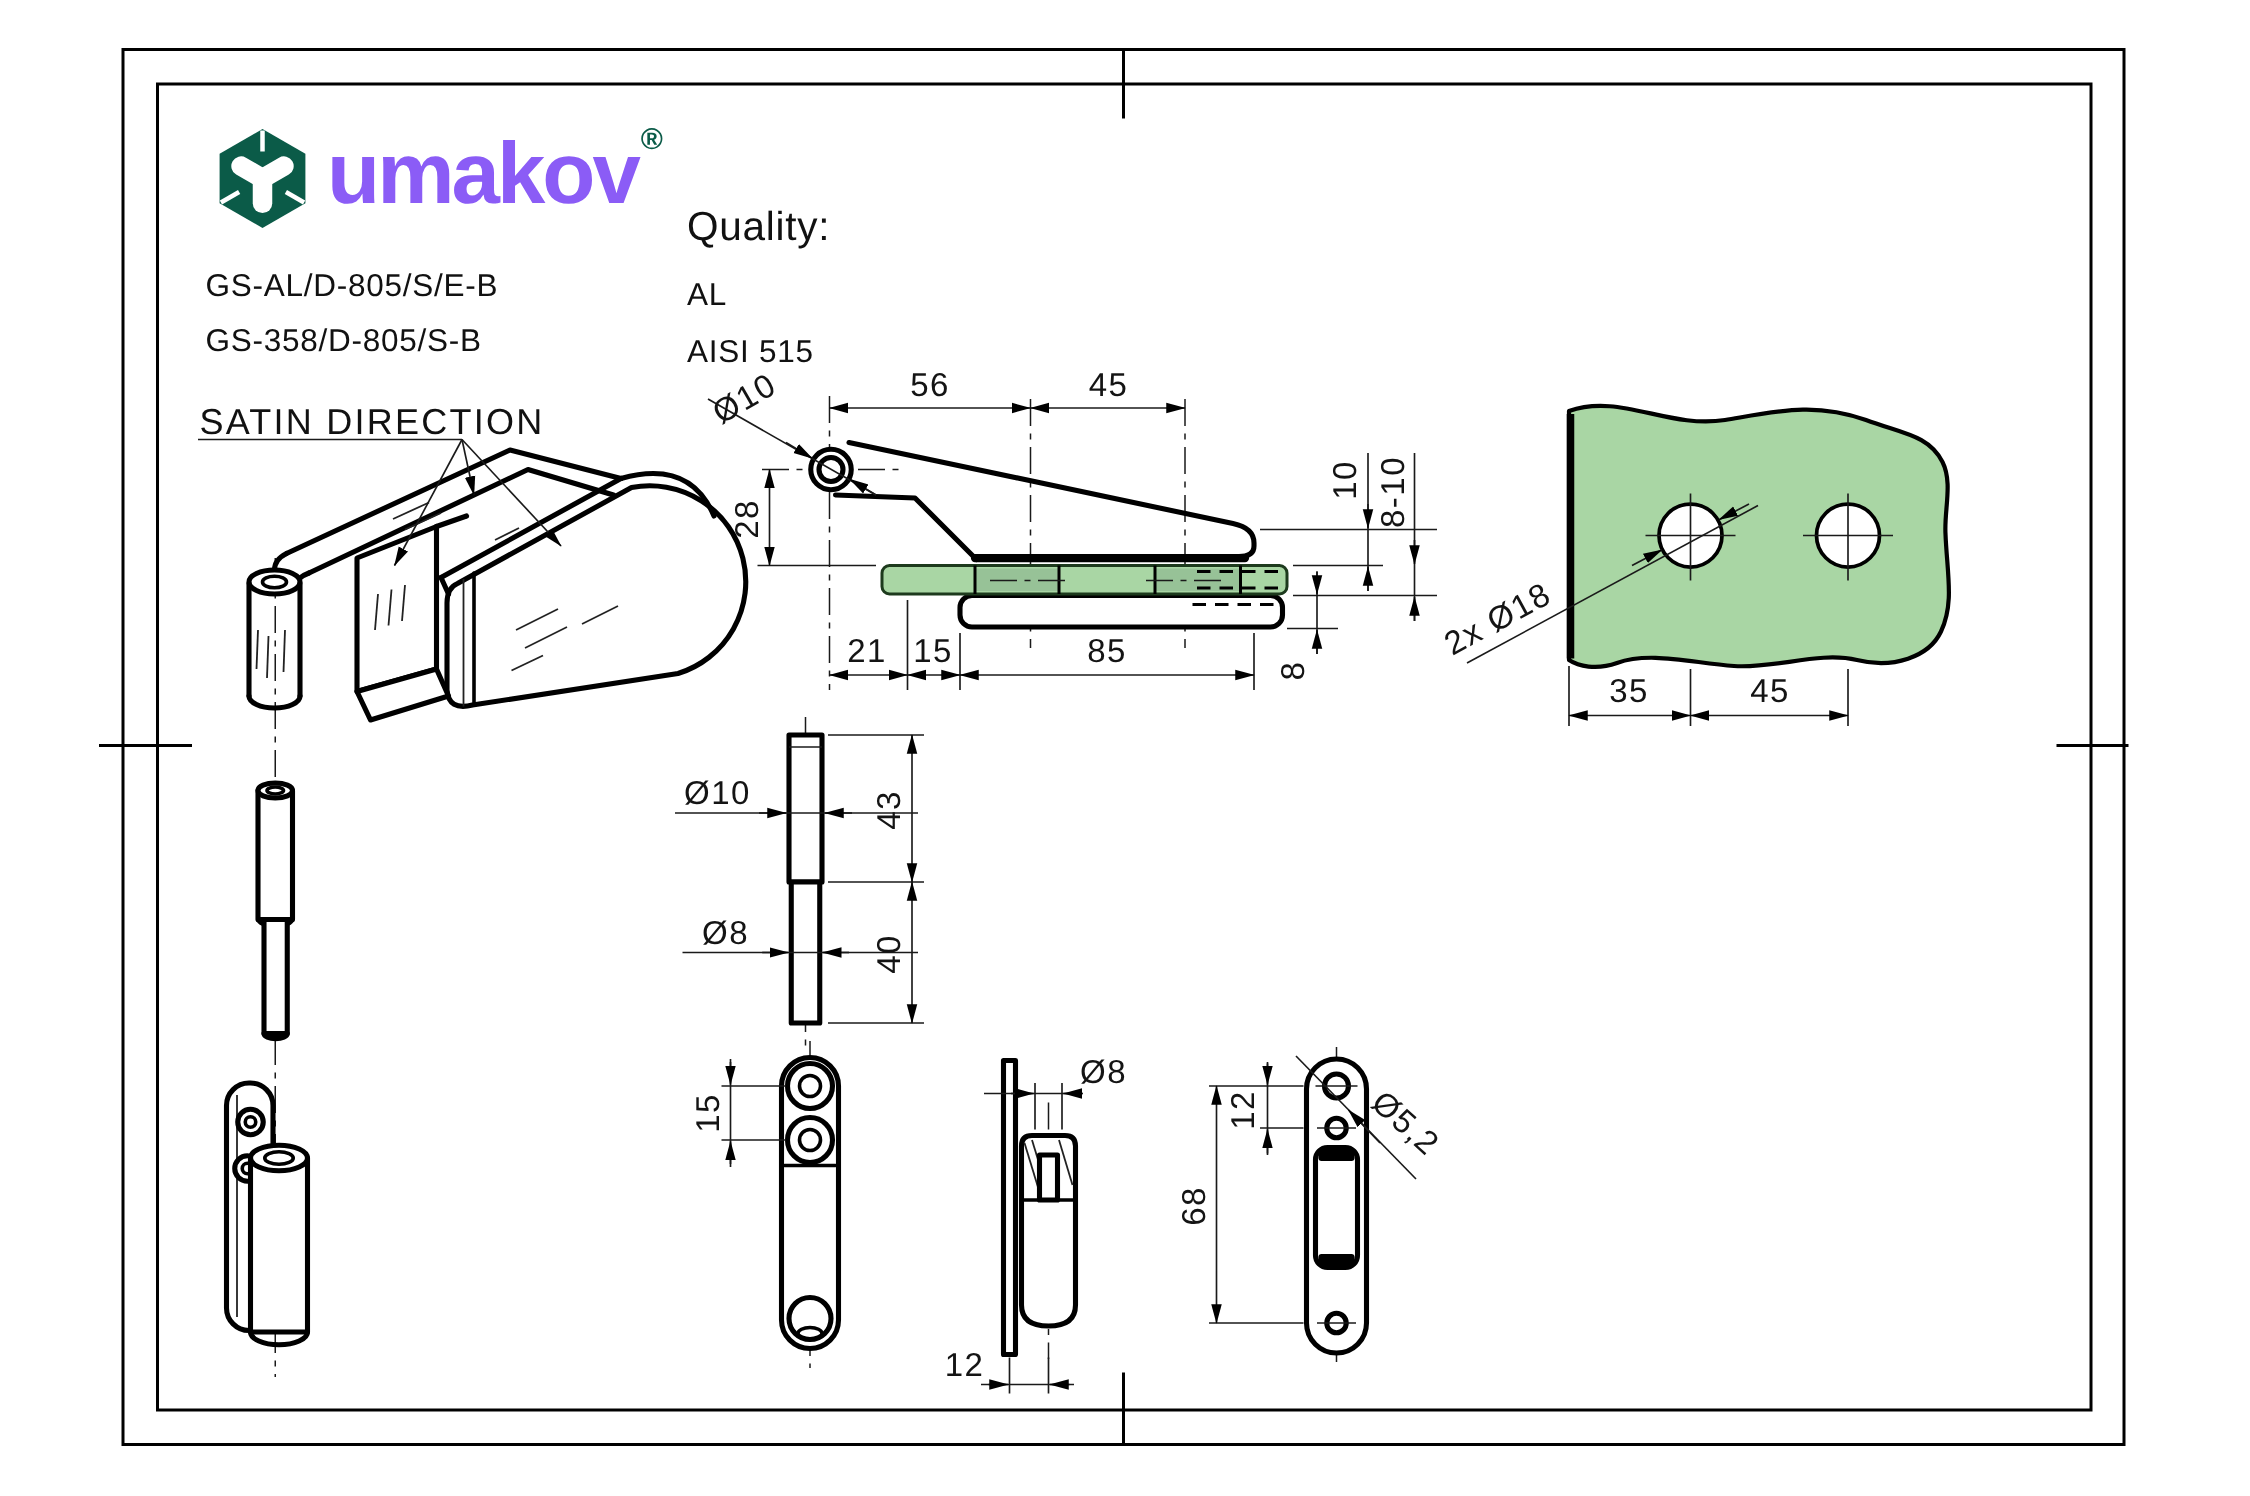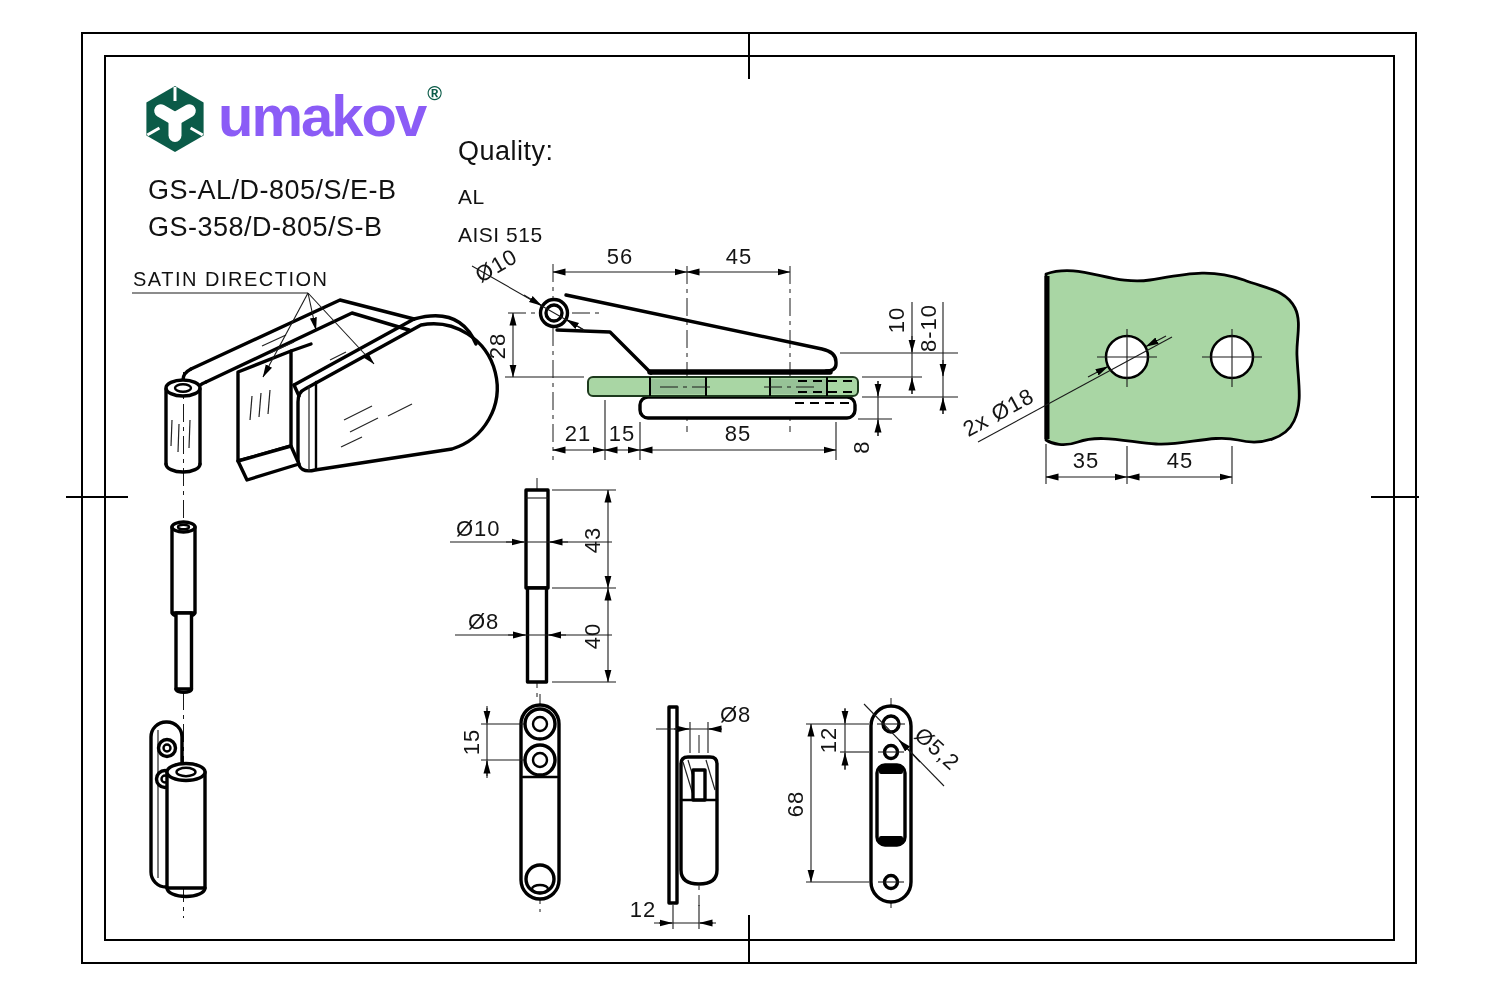--- a/index.html
+++ b/index.html
@@ -6,25 +6,25 @@
   body{
     width:1500px;height:997px;position:relative;background:#ffffff;
     font-family:"Liberation Sans", sans-serif;color:#111;overflow:hidden;
   }
   svg text{font-family:"Liberation Sans","DejaVu Sans",sans-serif;}
   .abs{position:absolute;}
   
   .logo-row{position:absolute;left:142px;top:84px;display:flex;align-items:flex-start;}
   .brand{font-size:58px;font-weight:bold;color:#8b5cf6;letter-spacing:-2px;line-height:64px;margin-left:10px;}
   .reg{font-size:20px;color:#0b5b48;margin-left:2px;margin-top:-2px;font-weight:bold;}
-  .codes{position:absolute;left:148px;top:172px;font-size:27px;letter-spacing:.5px;line-height:37px;white-space:nowrap;}
+  .codes{position:absolute;left:137px;top:172px;font-size:21px;letter-spacing:.5px;line-height:37px;white-space:nowrap;}
   .quality{position:absolute;left:458px;top:136px;}
   .quality .q-label{font-size:27px;letter-spacing:.5px;}
   .quality .q-val{font-size:21px;margin-top:14px;letter-spacing:.5px;}
-  .satin{position:absolute;left:133px;top:268px;font-size:20px;letter-spacing:1.5px;white-space:nowrap;}
+  .satin{position:absolute;left:133px;top:268px;font-size:24px;letter-spacing:1.5px;white-space:nowrap;}
   
   .ol{fill:none;stroke:#000;stroke-width:3.4;stroke-linecap:round;stroke-linejoin:round;}
   .olf{fill:#fff;stroke:#000;stroke-width:3.4;stroke-linejoin:round;}
   .ol2{fill:none;stroke:#000;stroke-width:2.4;stroke-linecap:round;}
   .thk{fill:none;stroke:#000;stroke-width:5.5;stroke-linecap:round;}
   .thin{fill:none;stroke:#1a1a1a;stroke-width:1.1;}
   .sat{fill:none;stroke:#222;stroke-width:1.2;}
   .dim{fill:none;stroke:#1a1a1a;stroke-width:1.1;}
   .cl{fill:none;stroke:#1a1a1a;stroke-width:1;stroke-dasharray:18 5 4 5;}
   .hid{fill:none;stroke:#000;stroke-width:2;stroke-dasharray:9 6;}

